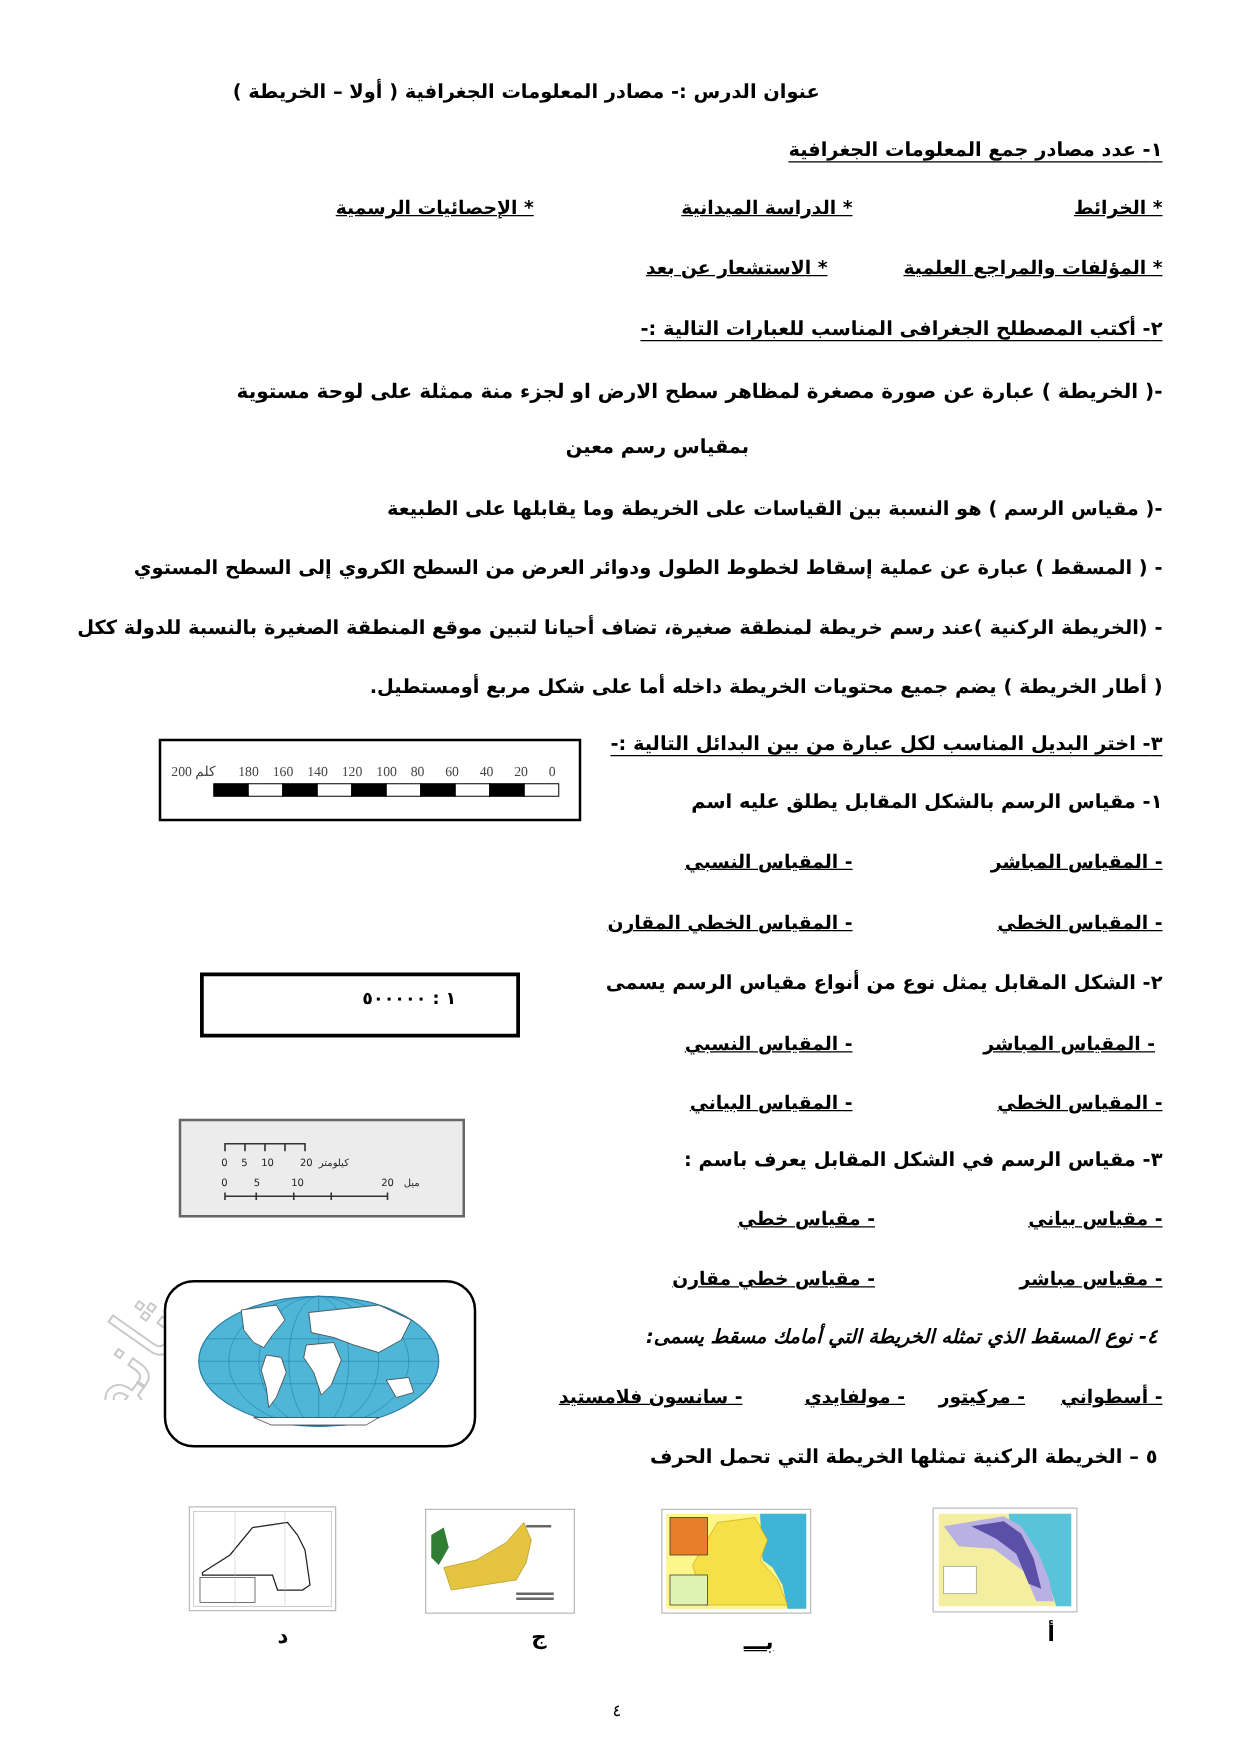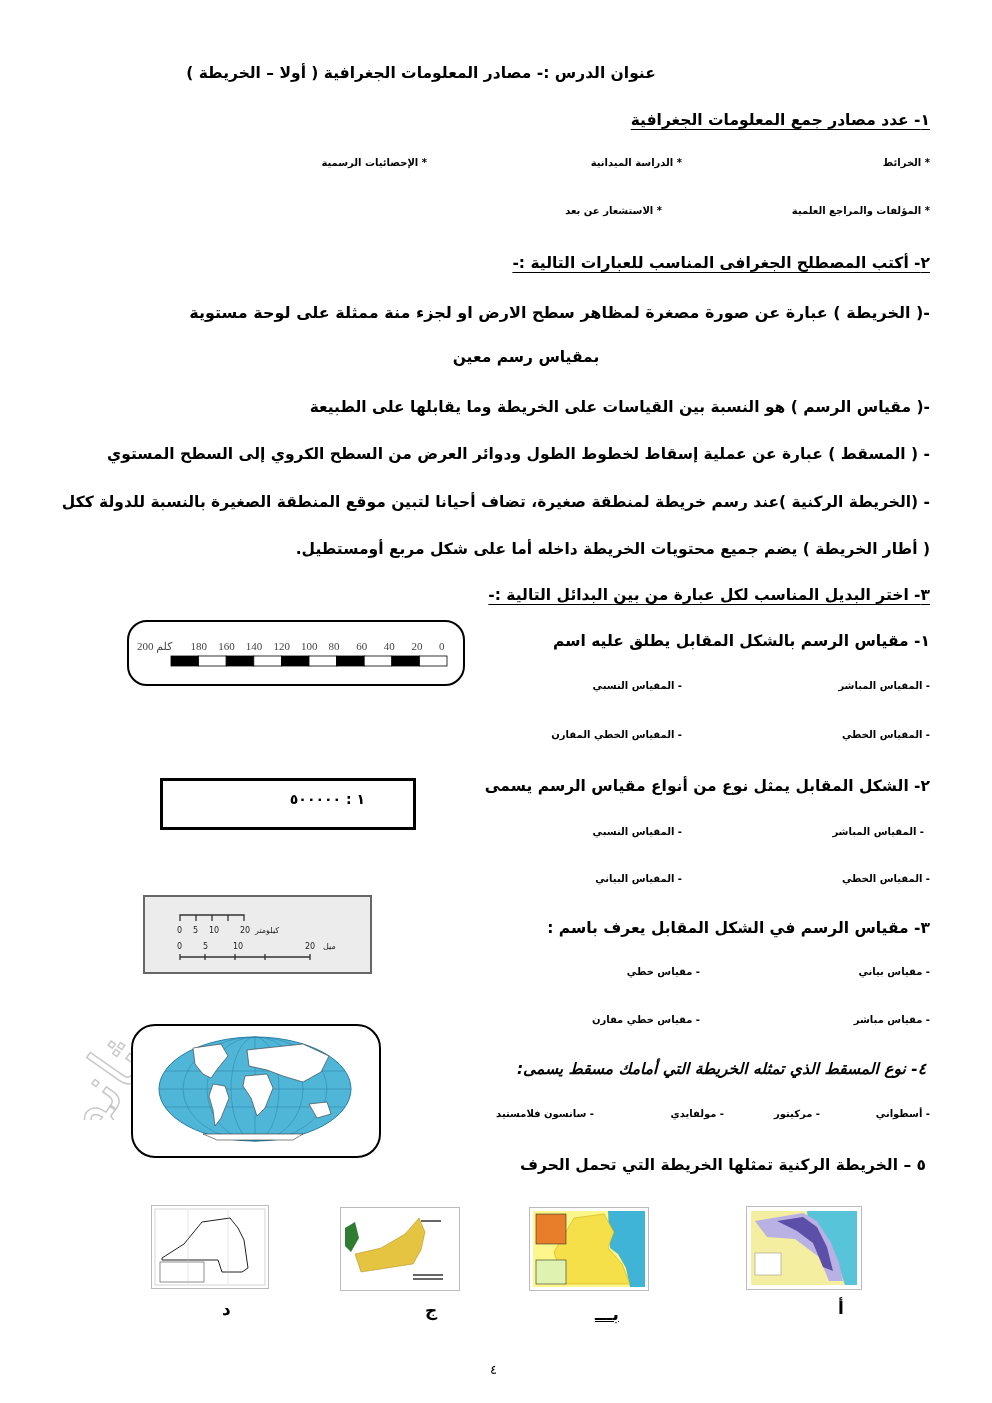--- a/index.html
+++ b/index.html
@@ -2,21 +2,21 @@
 <html><head>
 <meta charset="utf-8">
 <style>
   html, body { margin:0; padding:0; background:#ffffff; }
   body { width:992px; height:1403px; position:relative; overflow:hidden;
          font-family:"DejaVu Sans", sans-serif; color:#000; }
   .line { position:absolute; right:62px; direction:rtl; text-align:right;
           font-weight:bold; font-size:15.5px; white-space:nowrap; }
   .u { text-decoration:underline; text-underline-offset:4px;text-align:center; }
   .centered { position:absolute; direction:rtl; font-weight:bold; font-size:15.5px; white-space:nowrap; }
-  .opt { position:absolute; direction:rtl; font-weight:bold; font-size:10px; white-space:nowrap; }
+  .opt { position:absolute; direction:rtl; font-weight:bold; font-size:15px; white-space:nowrap;text-decoration:underline; }
   .box { position:absolute; border:3px solid #000; background:#fff; }
   .watermark { position:absolute; left:70px; top:300px; width:700px; height:820px; pointer-events:none; }
   .thumb { position:absolute; border:1px solid #bbb; background:#fff; }
   .letter { position:absolute; font-weight:bold; font-size:17px; direction:rtl; }
 </style>
 </head>
 <body>
 
 <svg class="watermark" viewBox="0 0 700 820">
   <text x="0" y="0" transform="translate(80,760) rotate(-55)" font-family="DejaVu Sans, sans-serif" font-size="70" fill="none" stroke="#c8c8c8" stroke-width="1.5" direction="rtl">ثانوية جماعية بنات : إعداد المعلمة</text>
@@ -34,21 +34,21 @@
 <div class="line u" style="top:254px;">٢- أكتب المصطلح الجغرافى المناسب للعبارات التالية :-</div>
 <div class="line" style="top:303px;font-size:16px;">-(  الخريطة )  عبارة عن صورة مصغرة لمظاهر سطح الارض او لجزء منة ممثلة على لوحة مستوية</div>
 <div class="centered" style="left:0;right:0;top:348px;text-align:center;padding-left:60px;">بمقياس رسم معين</div>
 <div class="line" style="top:398px;">-( مقياس الرسم )  هو النسبة بين القياسات على الخريطة وما يقابلها على الطبيعة</div>
 <div class="line" style="top:445px;">- ( المسقط ) عبارة عن عملية إسقاط لخطوط الطول ودوائر العرض من السطح الكروي إلى السطح المستوي</div>
 <div class="line" style="top:493px;">- (الخريطة الركنية )عند رسم خريطة لمنطقة صغيرة، تضاف أحيانا لتبين موقع المنطقة الصغيرة بالنسبة للدولة ككل</div>
 <div class="line" style="top:540px;">( أطار الخريطة ) يضم جميع محتويات الخريطة داخله أما على شكل مربع أومستطيل.</div>
 
 <div class="line u" style="top:586px;">٣- اختر البديل المناسب لكل عبارة من بين البدائل التالية :-</div>
 
-<div class="box" style="left:127px;top:620px;width:334px;height:62px;border-width:2px;border-radius:20px;">
+<div class="box" style="left:127px;top:591px;width:334px;height:62px;border-width:2px;">
   <svg width="334" height="62" viewBox="0 0 334 62">
     <g id="scale-labels" font-family="Liberation Serif, serif" font-size="11" fill="#444">
         <text x="8" y="28">كلم 200</text>
         <text x="61.599999999999994" y="28">180</text>
         <text x="89.2" y="28">160</text>
         <text x="116.80000000000001" y="28">140</text>
         <text x="144.4" y="28">120</text>
         <text x="172" y="28">100</text>
         <text x="199.60000000000002" y="28">80</text>
         <text x="227.20000000000002" y="28">60</text>

